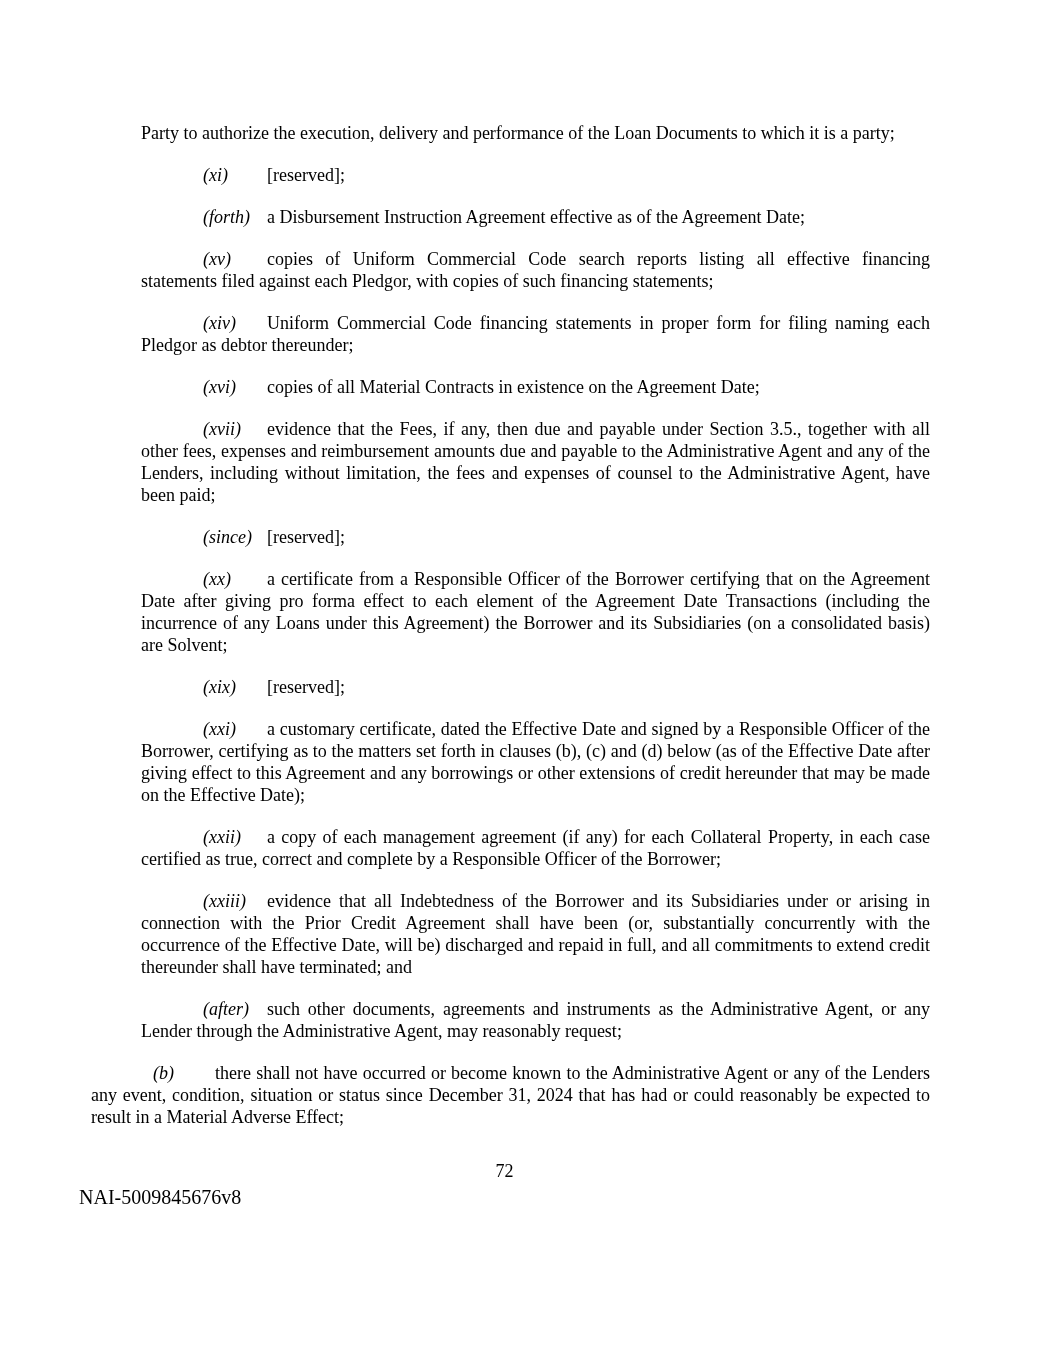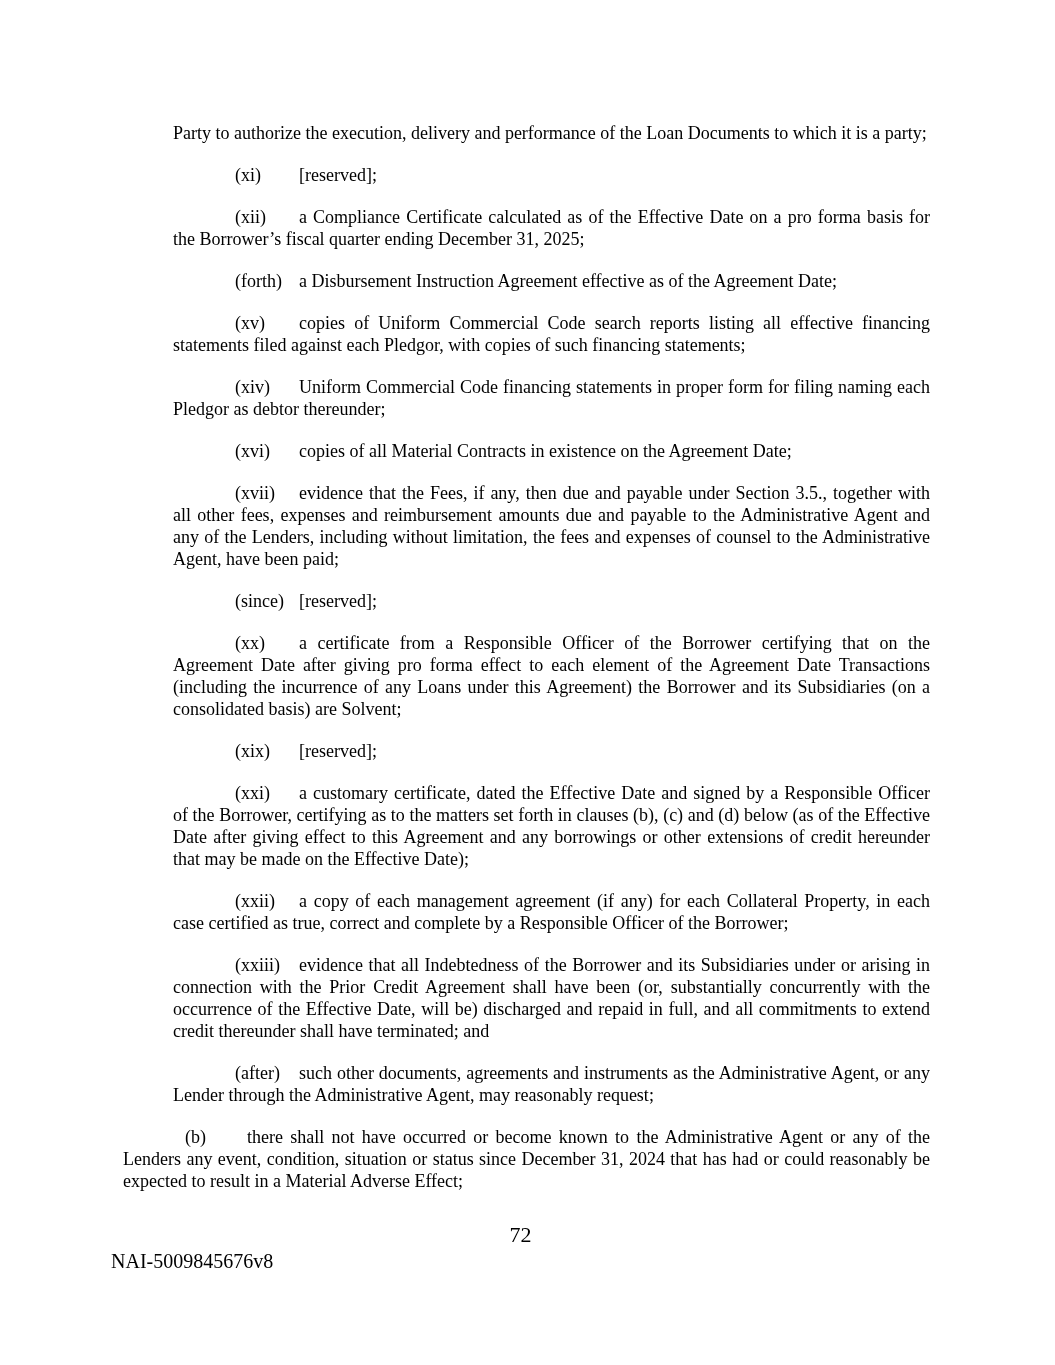--- a/index.html
+++ b/index.html
@@ -10,21 +10,21 @@
   .page {
     position: relative;
     width: 1055px;
     height: 1365px;
     box-sizing: border-box;
     background: #ffffff;
     color: #000000;
     font-family: "Liberation Serif", "DejaVu Serif", serif;
     font-size: 18px;
     line-height: 22px;
-    padding: 122px 125px 0 111px;
+    padding: 122px 125px 0 79px;
     overflow: hidden;
   }
   .body-text p {
     margin: 0 0 20px 0;
     text-align: justify;
   }
   
   p.cont {
     margin-left: 62px;
     text-indent: 0;
@@ -36,48 +36,48 @@
   }
   
   p.clause-b {
     margin-left: 12px;
     text-indent: 62px;
   }
   .num {
     display: inline-block;
     min-width: 64px;
     text-indent: 0;
+    font-style: italic;
   }
   p.clause-b .num {
     min-width: 62px;
   }
   .page-number {
     margin-top: 32px;
     text-align: center;
-    font-size: 22px;
+    font-size: 18px;
     line-height: 22px;
   }
   .doc-id {
     margin-top: 7px;
     font-size: 20px;
     line-height: 17px;
     text-align: left;
   }
 </style>
 </head>
 <body>
 
 <div class="page">
   <div class="body-text">
 
     <p class="cont"><span>Party to authorize the execution, delivery and performance of the Loan Documents to which it is a party;</span></p>
 
     <p class="item"><span class="num">(xi)</span><span>[reserved];</span></p>
 
-    <p class="item"><span class="num">(xii)</span><span>a Compliance Certificate calculated as of the Effective Date on a pro forma basis for the Borrower’s fiscal quarter ending December 31, 2025;</span></p>
 
     <p class="item"><span class="num">(forth)</span><span>a Disbursement Instruction Agreement effective as of the Agreement Date;</span></p>
 
     <p class="item"><span class="num">(xv)</span><span>copies of Uniform Commercial Code search reports listing all effective financing statements filed against each Pledgor, with copies of such financing statements;</span></p>
 
     <p class="item"><span class="num">(xiv)</span><span>Uniform Commercial Code financing statements in proper form for filing naming each Pledgor as debtor thereunder;</span></p>
 
     <p class="item"><span class="num">(xvi)</span><span>copies of all Material Contracts in existence on the Agreement Date;</span></p>
 
     <p class="item"><span class="num">(xvii)</span><span>evidence that the Fees, if any, then due and payable under Section 3.5., together with all other fees, expenses and reimbursement amounts due and payable to the Administrative Agent and any of the Lenders, including without limitation, the fees and expenses of counsel to the Administrative Agent, have been paid;</span></p>

